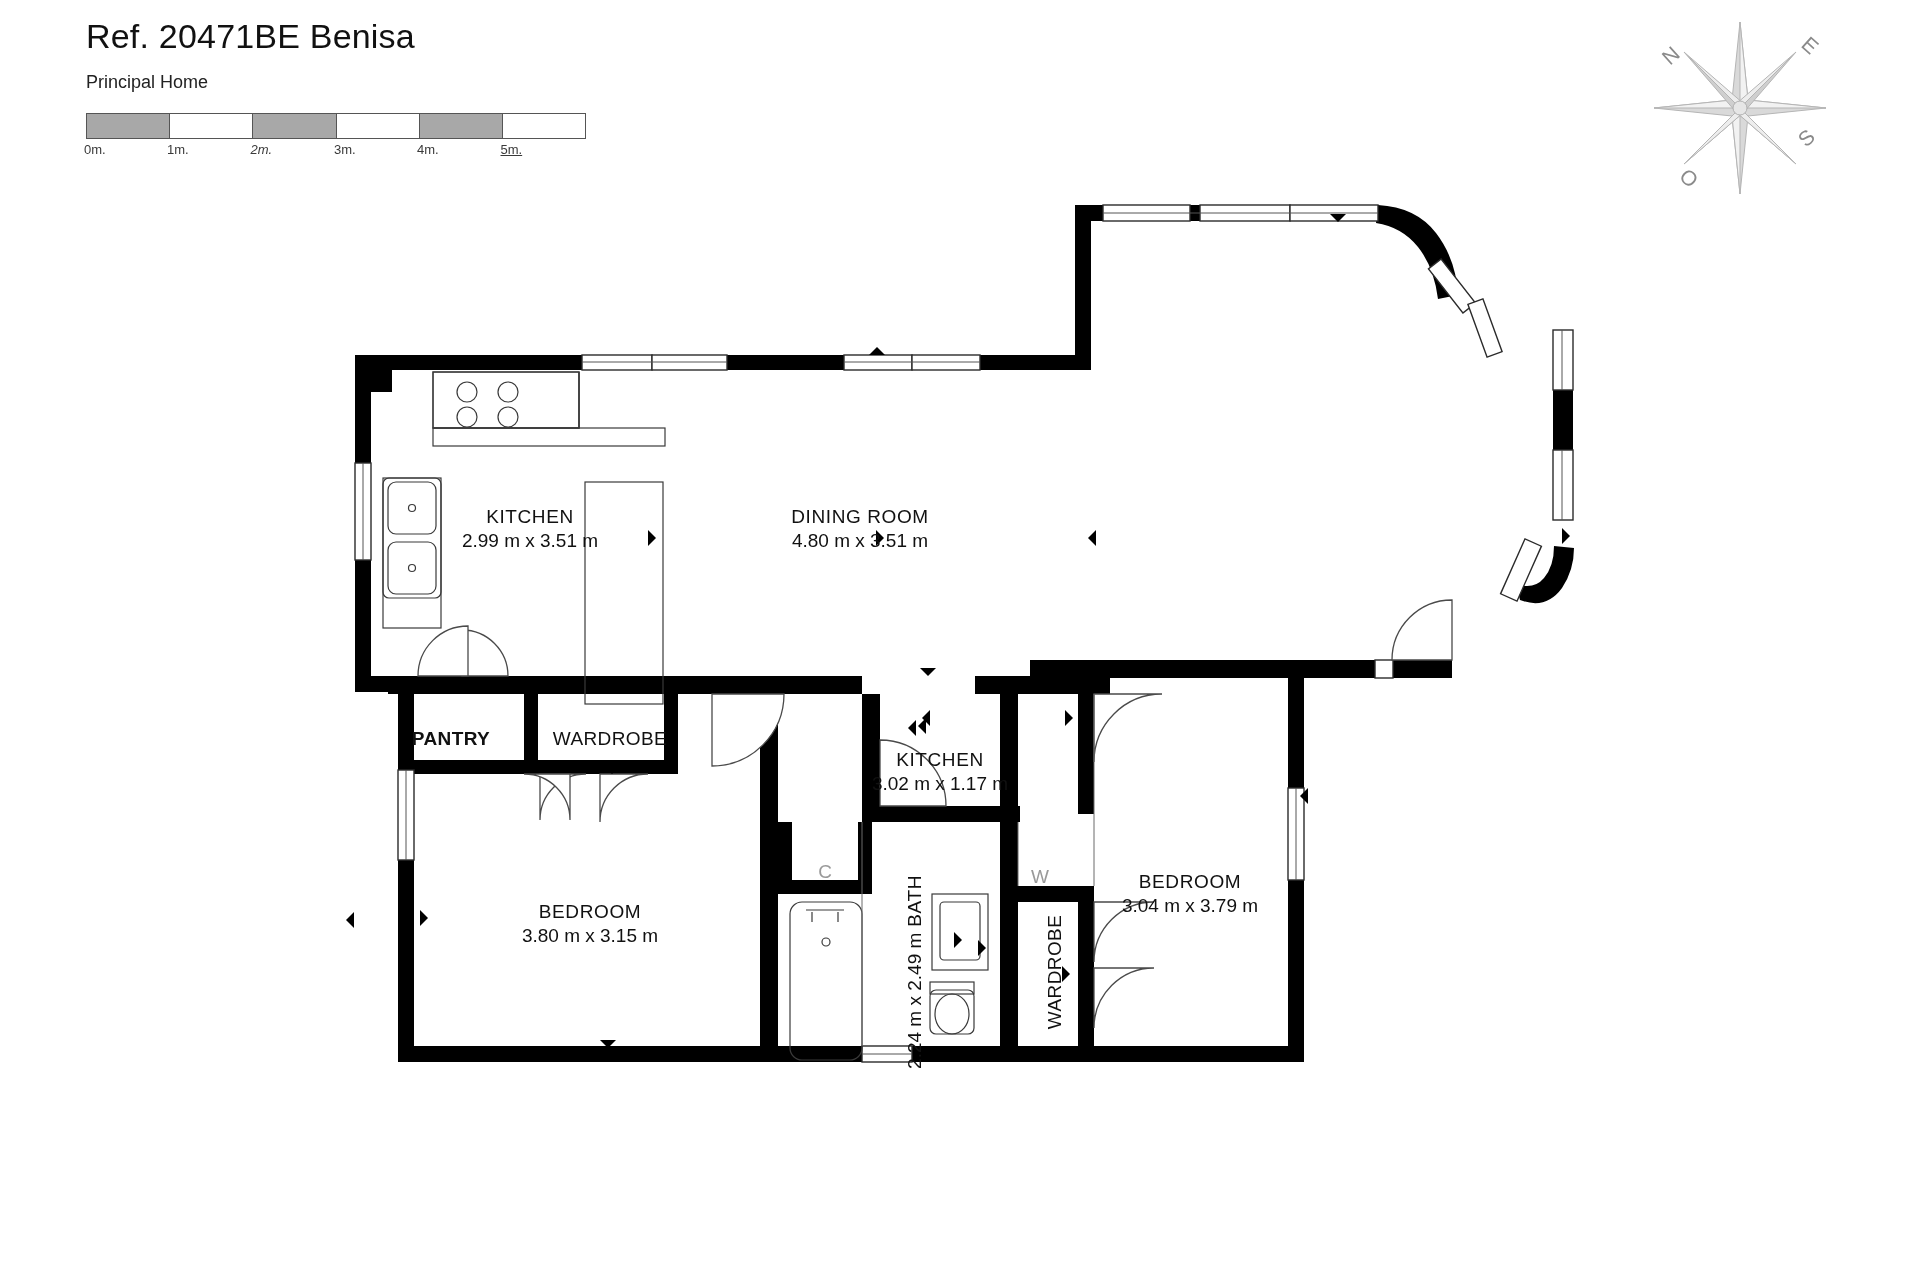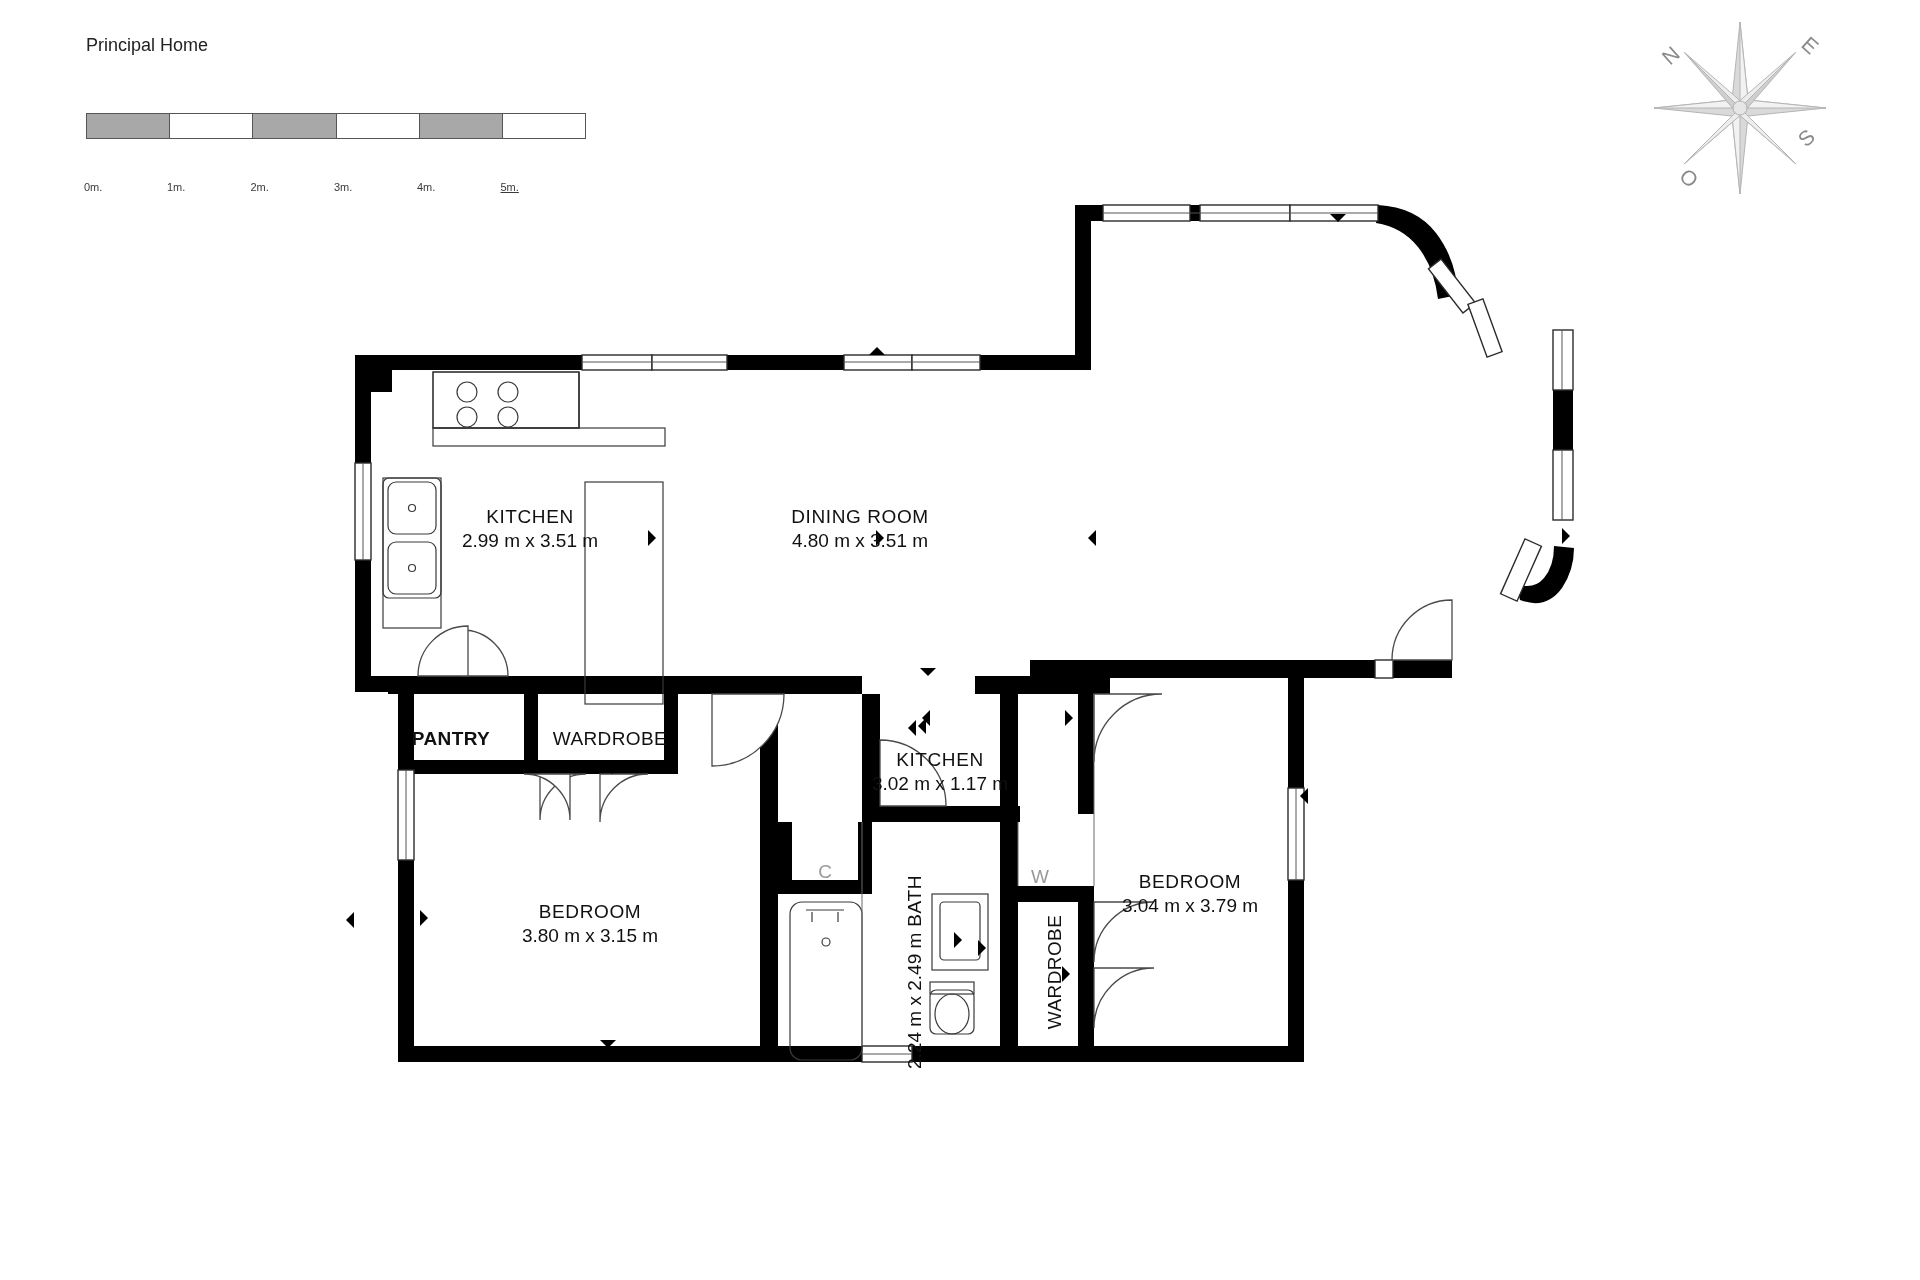--- a/index.html
+++ b/index.html
@@ -12,21 +12,21 @@
   #subtitle{font-size:18px;font-weight:400;color:#222;margin-top:18px;line-height:1.1;}
 
   
   #scalebar{position:absolute;left:86px;top:113px;width:500px;}
   #scale-track{display:flex;width:500px;height:26px;border:1px solid #555;box-sizing:border-box;}
   .scale-seg{flex:1 1 0;border-right:1px solid #555;box-sizing:border-box;}
   .scale-seg:last-child{border-right:none;}
   .scale-seg.filled{background:#a8a8a8;}
   .scale-seg.empty{background:#ffffff;}
   #scale-ticks{position:relative;height:18px;margin-top:3px;width:500px;}
-  .scale-tick{position:absolute;top:0;font-size:11px;color:#3a3a3a;transform:translateX(-2px);margin-top:39px;}
+  .scale-tick{position:absolute;top:0;font-size:13px;color:#3a3a3a;transform:translateX(-2px);}
 
   
   #compass{position:absolute;left:1640px;top:8px;width:200px;height:200px;}
 
   
   #plan{position:absolute;left:0;top:0;width:1920px;height:1280px;}
 
   
   .room-label{position:absolute;text-align:center;line-height:1.26;white-space:nowrap;pointer-events:none;}
   .room-name{font-size:19px;letter-spacing:.6px;color:#111;}
@@ -34,36 +34,37 @@
   .small-room-name{font-size:19px;letter-spacing:.4px;color:#111;}
   .rot90{transform:rotate(-90deg);transform-origin:center center;}
   .fix-letter{font-size:19px;color:#9a9a9a;}
 </style>
 </head>
 <body>
 
 <div id="page">
 
   <div id="header">
+    <div id="title">Ref. 20471BE Benisa</div>
     <div id="subtitle">Principal Home</div>
   </div>
 
   <div id="scalebar">
     <div id="scale-track">
         <div class="scale-seg filled"></div>
         <div class="scale-seg empty"></div>
         <div class="scale-seg filled"></div>
         <div class="scale-seg empty"></div>
         <div class="scale-seg filled"></div>
         <div class="scale-seg empty"></div>
       </div>
     <div id="scale-ticks">
         <div class="scale-tick" style="left: 0%;">0m.</div>
         <div class="scale-tick" style="left: 16.6%;">1m.</div>
-        <div class="scale-tick" style="left: 33.3%;">2m.</div>
+        <div class="scale-tick" style="left: 33.3%; font-style: italic;">2m.</div>
         <div class="scale-tick" style="left: 50%;">3m.</div>
         <div class="scale-tick" style="left: 66.6%;">4m.</div>
         <div class="scale-tick" style="left: 83.3%; text-decoration: underline;">5m.</div>
       </div>
   </div>
 
   <div id="compass">
     <svg width="200" height="200" viewBox="0 0 200 200">
       <g>
 

